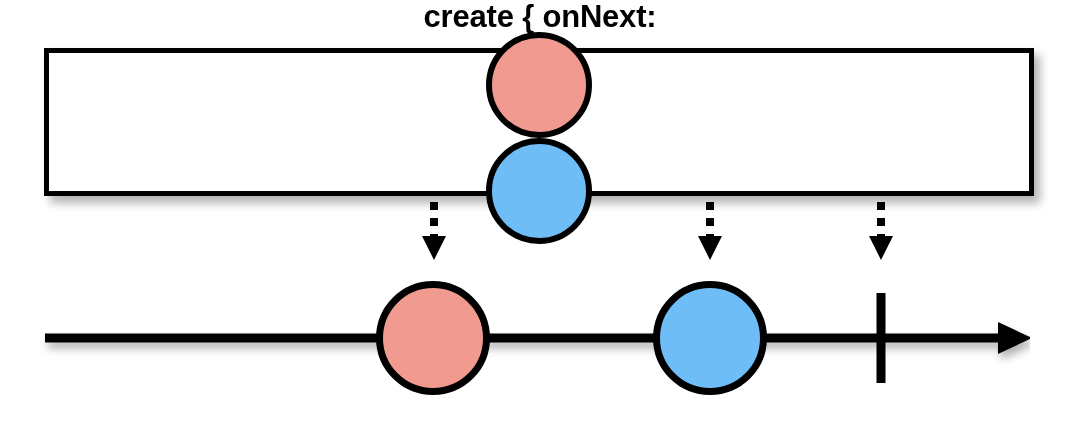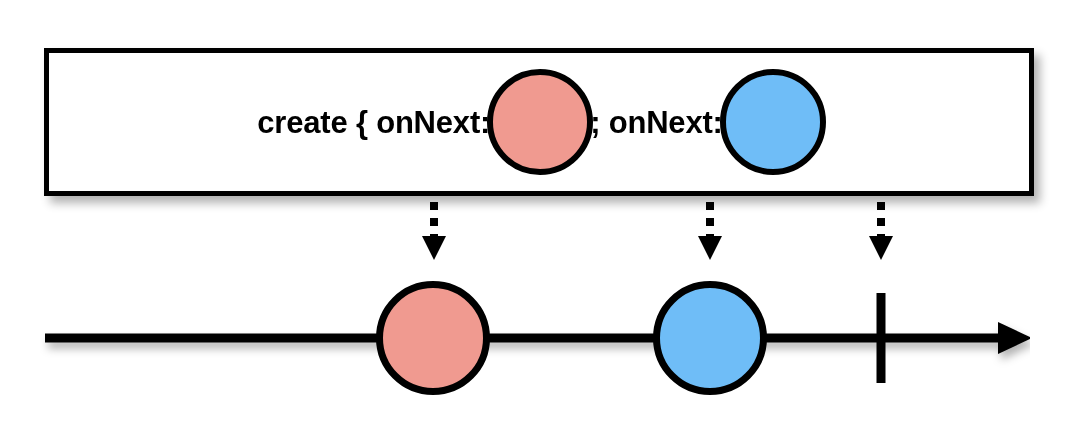--- a/index.html
+++ b/index.html
@@ -31,21 +31,21 @@
     border: 5px solid #000000;
     box-shadow: 6px 7px 9px rgba(0,0,0,0.30);
   }
   #code-line {
     position: absolute;
     left: 0;
     top: 0;
     width: 100%;
     height: 100%;
     display: flex;
-    flex-direction: row;
+    flex-direction: column;
     align-items: center;
     justify-content: center;
     white-space: nowrap;
   }
   .code-text {
     font-family: "Liberation Sans", sans-serif;
     font-weight: bold;
     font-size: 31px;
     line-height: 31px;
     color: #000000;
@@ -104,21 +104,20 @@
 
 <div id="canvas" style="background: rgb(255, 255, 255);">
 
   <div id="code-box" style="border-color: rgb(0, 0, 0); background-color: rgb(255, 255, 255);">
     <div id="code-line">
 
       <span class="code-text lead">create { onNext:</span>
 
       <span class="marble inline" id="box-marble-1" style="background: rgb(240, 154, 144);"></span>
 
-      <span class="code-text">; onNext:</span>
 
       <span class="marble inline" id="box-marble-2" style="background: rgb(111, 189, 247);"></span>
 
 
     </div>
   </div>
 
   <div class="dashed-arrow" id="connector-1" style="left: 419px; top: 200px;">
     <svg width="30" height="62" viewBox="0 0 30 62" xmlns="http://www.w3.org/2000/svg" aria-hidden="true">
       <line x1="15" y1="2" x2="15" y2="36" stroke="#000000" stroke-width="8" stroke-dasharray="8 8" stroke-linecap="butt"></line>

